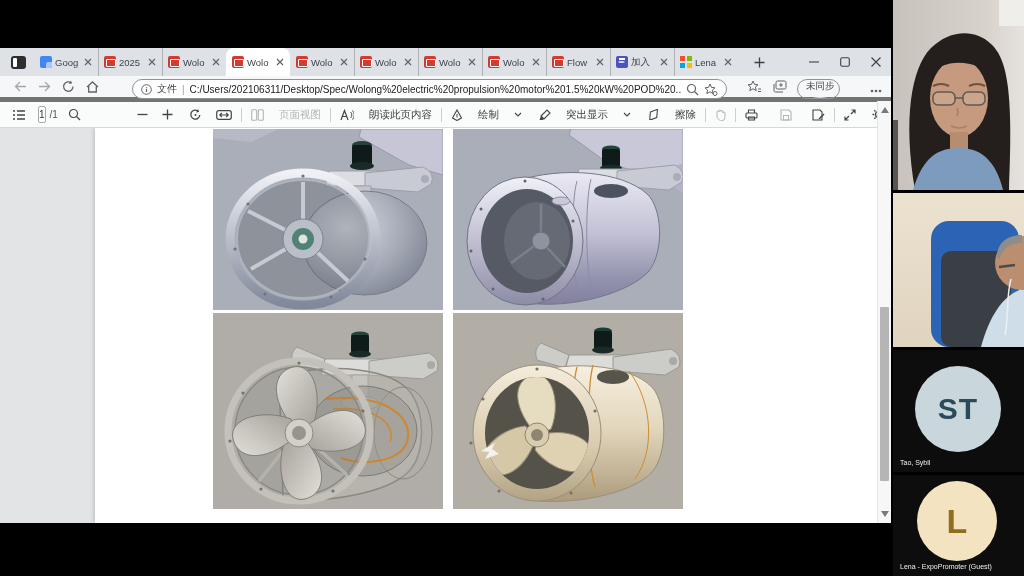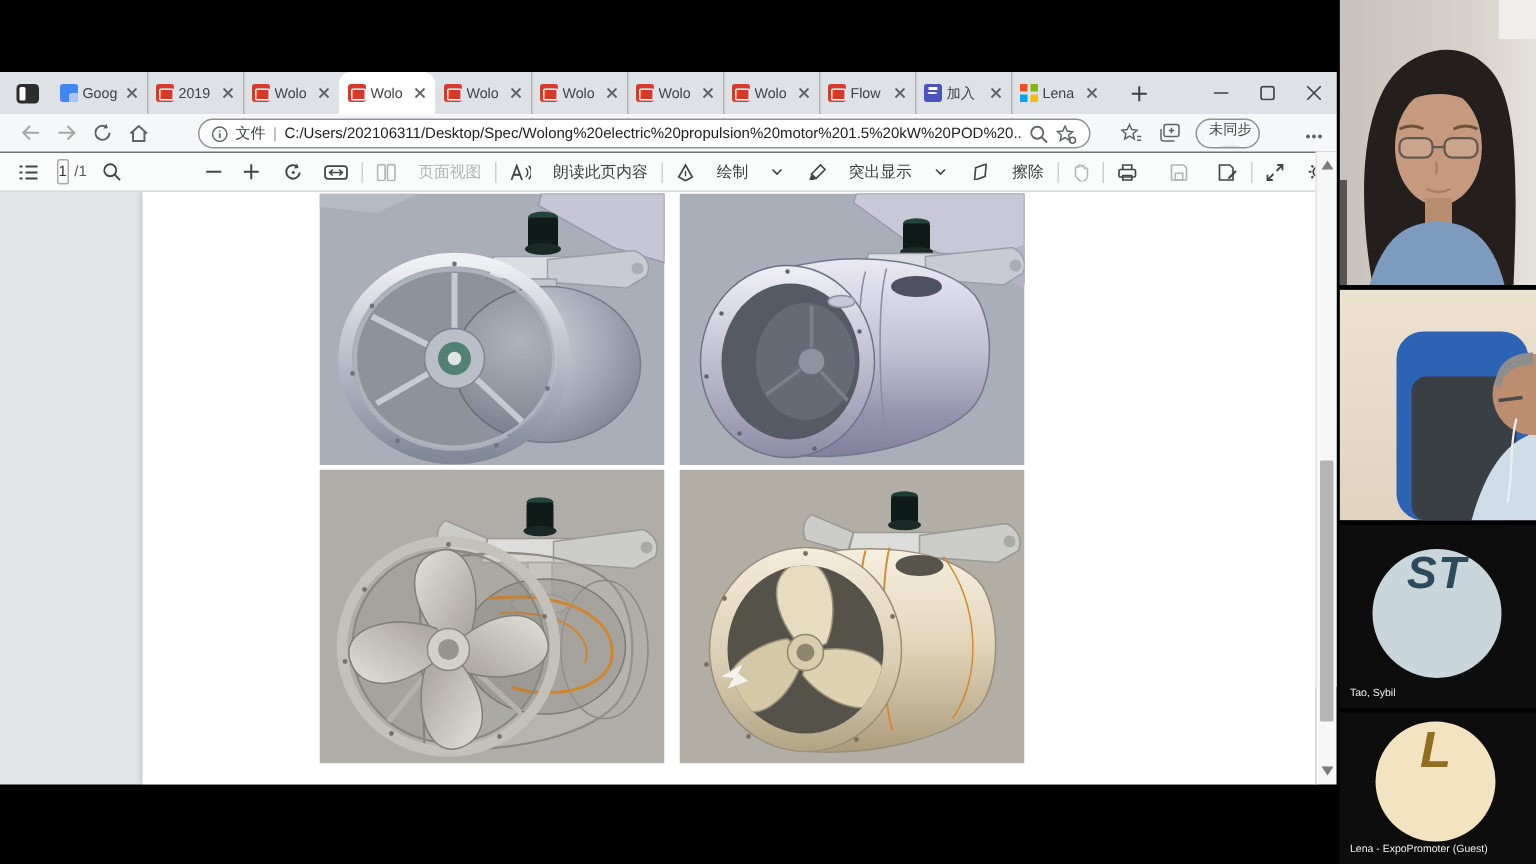--- a/index.html
+++ b/index.html
@@ -32,21 +32,21 @@
   .fav-ms{background:
      linear-gradient(#f25022,#f25022) 0 0/5px 5px no-repeat,
      linear-gradient(#7fba00,#7fba00) 6.5px 0/5px 5px no-repeat,
      linear-gradient(#00a4ef,#00a4ef) 0 6.5px/5px 5px no-repeat,
      linear-gradient(#ffb900,#ffb900) 6.5px 6.5px/5px 5px no-repeat;border-radius:0;}
   .newtab{position:absolute;left:748px;top:4px;width:22px;height:20px;display:flex;align-items:center;justify-content:center;border-radius:4px;}
   .wincontrols{position:absolute;right:0;top:0;height:28px;display:flex;}
   .winbtn{width:31px;height:28px;display:flex;align-items:center;justify-content:center;}
 
   
-  .addressbar{position:absolute;left:0;top:28px;width:891px;height:26px;background:#f6f7f8;border-bottom:1px solid #737373;display:flex;align-items:center;}
+  .addressbar{position:absolute;left:0;top:28px;width:891px;height:26px;background:#f6f7f8;border-bottom:5px solid #737373;display:flex;align-items:center;}
   .navbtn{width:24px;height:22px;display:flex;align-items:center;justify-content:center;flex:none;border-radius:4px;}
   .navbtn.b1{margin-left:8px;} 
   .urlbox{position:absolute;left:132px;top:3px;width:595px;height:20px;background:#fff;border:1px solid #8f9398;border-radius:10px;
           display:flex;align-items:center;padding:0 8px;gap:5px;font-size:10px;color:#3c4043;}
   .urltext{flex:1;white-space:nowrap;overflow:hidden;color:#202124;}
   .urldiv{color:#9aa0a6;}
   .schemelabel{color:#3c4043;flex:none;}
   .abarbtn{width:24px;height:22px;display:flex;align-items:center;justify-content:center;border-radius:4px;flex:none;}
   .profile{position:absolute;left:797px;top:3px;height:20px;border:1px solid #8f9398;border-radius:10px;display:flex;align-items:center;gap:4px;
            padding:0 4px 0 8px;font-size:9.5px;color:#444;flex-direction:column;}
@@ -77,21 +77,21 @@
   .sb-thumb{position:absolute;left:2px;top:206px;width:9px;height:174px;background:#b5b5b5;border-radius:1px;}
   .sb-down{position:absolute;left:3px;bottom:6px;width:0;height:0;border-left:4px solid transparent;border-right:4px solid transparent;border-top:6px solid #7a7a7a;}
 
   
   .sidebar{position:absolute;left:893px;top:0;width:131px;height:576px;background:#000;}
   .tile{position:absolute;left:0;width:131px;overflow:hidden;background:#0d0d0d;}
   .tile1{top:0;height:190px;}
   .tile2{top:193px;height:154px;}
   .tile3{top:350px;height:122px;}
   .tile4{top:475px;height:101px;}
-  .pcircle{position:absolute;border-radius:50%;display:flex;align-items:flex-start;justify-content:center;font-weight:bold;font-style:italic;}
+  .pcircle{position:absolute;border-radius:50%;display:flex;align-items:center;justify-content:center;font-weight:bold;}
   .pcircle.st{left:22px;top:16px;width:86px;height:86px;background:#c9d6db;color:#2b4b5c;font-size:30px;letter-spacing:1px;}
   .pcircle.l{left:24px;top:6px;width:80px;height:80px;background:#f3e3c1;color:#8f6e20;font-size:34px;}
   .pname{position:absolute;left:7px;bottom:6px;font-size:7px;color:#f0f0f0;white-space:nowrap;}
 </style>
 </head>
 <body>
 
 <div class="screen">
 
   <div class="share">
@@ -106,21 +106,21 @@
             <span class="favicon fav-translate"></span>
             <span class="tablabel">Goog</span>
             <span class="tabclose">
                 <svg width="8" height="8">
                   <path d="M1 1 L7 7 M7 1 L1 7" stroke="#5f6368" stroke-width="1.2"></path>
                 </svg>
               </span>
           </div>
           <div class="tab">
             <span class="favicon fav-pdf"></span>
-            <span class="tablabel">2019</span>
+            <span class="tablabel">2025</span>
             <span class="tabclose">
                 <svg width="8" height="8">
                   <path d="M1 1 L7 7 M7 1 L1 7" stroke="#5f6368" stroke-width="1.2"></path>
                 </svg>
               </span>
           </div>
           <div class="tab">
             <span class="favicon fav-pdf"></span>
             <span class="tablabel">Wolo</span>
             <span class="tabclose">

